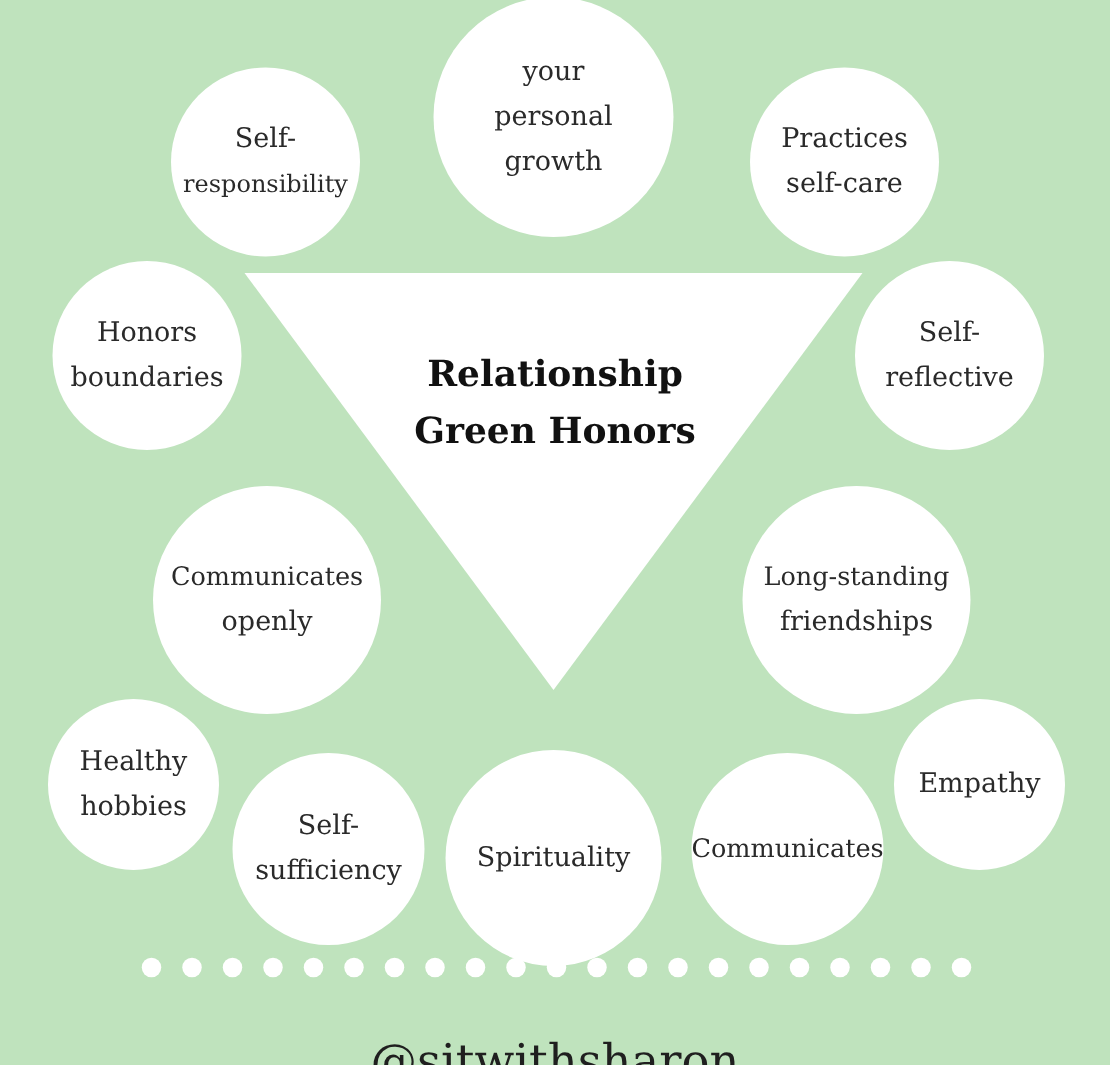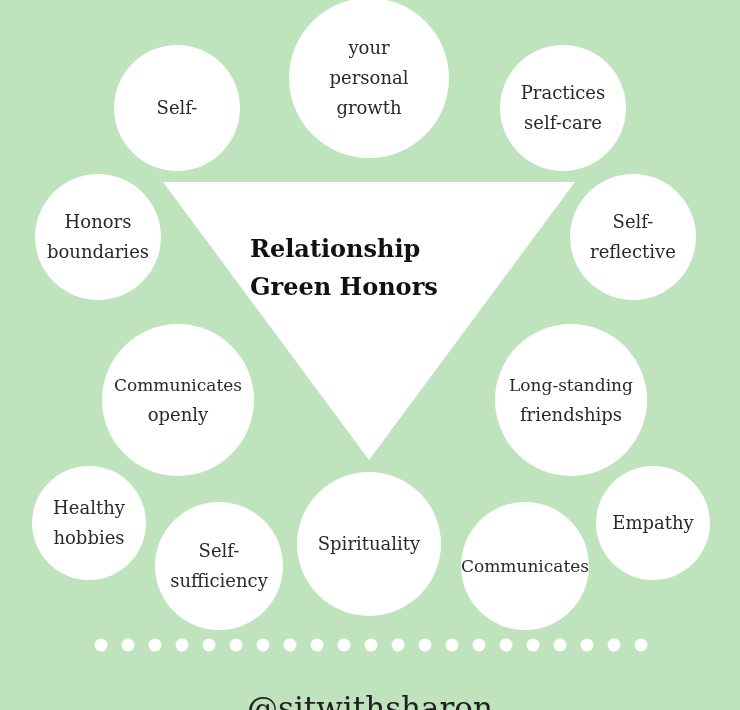--- a/index.html
+++ b/index.html
@@ -7,21 +7,21 @@
       width: 740px; height: 710px; overflow: hidden;
       background: #bfe3bd;
       font-family: "DejaVu Serif", "Liberation Serif", serif;
       color: #222;
       position: relative;
     }
     .canvas { position: absolute; left: 0; top: 0; width: 740px; height: 710px; }
     .triangle { position: absolute; left: 0; top: 0; width: 740px; height: 710px; }
     .title {
       position: absolute; left: 250px; top: 230px; width: 240px;
-      text-align: left; font-weight: bold; font-size: 24px; line-height: 38px;
+      text-align: center; font-weight: bold; font-size: 24px; line-height: 38px;
       color: #111;
     }
     .title span { display: block; }
     .bubble {
       position: absolute; background: #fff; border-radius: 50%;
       display: flex; flex-direction: column; align-items: center; justify-content: center;
       text-align: center; font-size: 18px; line-height: 30px; color: #2a2a2a;
       white-space: nowrap;
     }
     .bubble span { display: block; }
@@ -46,20 +46,21 @@
   </div>
 
   <div class="bubble" style="left:289px; top:-2px; width:160px; height:160px;">
     <span>your</span>
     <span>personal</span>
     <span>growth</span>
   </div>
 
   <div class="bubble" style="left:114px; top:45px; width:126px; height:126px;">
     <span>Self-</span>
+    <span style="font-size:16px;">responsibility</span>
   </div>
 
   <div class="bubble" style="left:500px; top:45px; width:126px; height:126px;">
     <span>Practices</span>
     <span>self-care</span>
   </div>
 
   <div class="bubble" style="left:35px; top:174px; width:126px; height:126px;">
     <span>Honors</span>
     <span>boundaries</span>
@@ -83,21 +84,21 @@
   <div class="bubble" style="left:32px; top:466px; width:114px; height:114px;text-align:right;">
     <span>Healthy</span>
     <span>hobbies</span>
   </div>
 
   <div class="bubble" style="left:155px; top:502px; width:128px; height:128px;">
     <span>Self-</span>
     <span>sufficiency</span>
   </div>
 
-  <div class="bubble" style="left:297px; top:472px; width:144px; height:144px;text-align:center;">
+  <div class="bubble" style="left:297px; top:500px; width:144px; height:144px;text-align:center;">
     <span>Spirituality</span>
   </div>
 
   <div class="bubble" style="left:461px; top:502px; width:128px; height:128px;">
     <span style="font-size:17px;">Communicates</span>
   </div>
 
   <div class="bubble" style="left:596px; top:466px; width:114px; height:114px;">
     <span>Empathy</span>
   </div>

